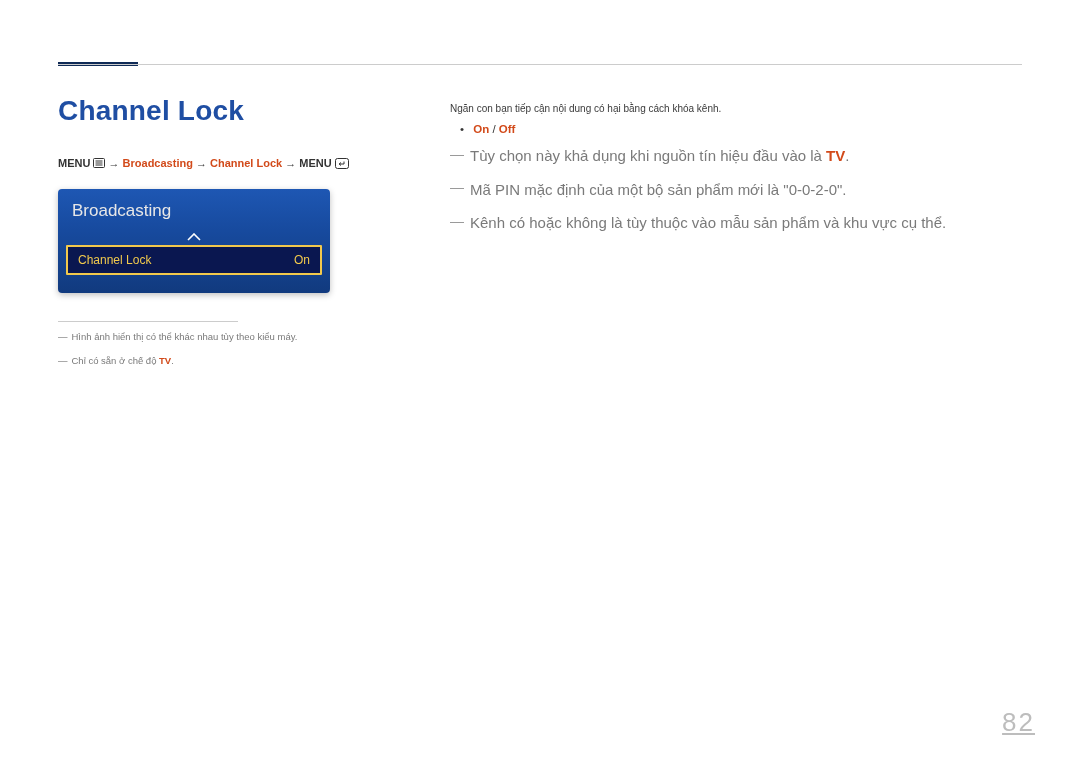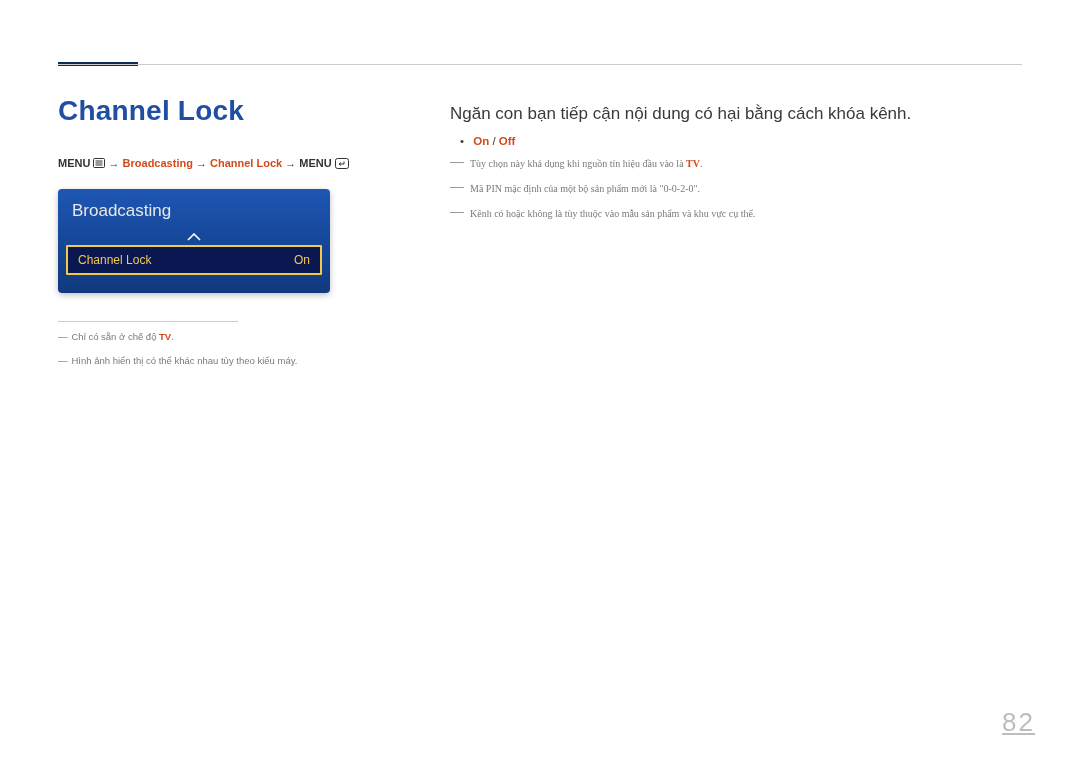--- a/index.html
+++ b/index.html
@@ -100,37 +100,36 @@
   .footnote .dash { margin-right: 4px; }
   .footnote .tv { color: #d24a1a; font-weight: bold; }
 
   .right-col {
     position: absolute;
     top: 100px;
     left: 450px;
     right: 58px;
   }
   .body-text {
-    font-size: 17px;
+    font-size: 10px;
     color: #3a3a3a;
     line-height: 1.7;
   }
   .bullet-line {
     font-size: 11.5px;
     margin-top: 6px;
   }
   .bullet-line .dot { margin: 0 6px 0 10px; }
   .bullet-line .on  { color: #d24a1a; font-weight: bold; }
   .bullet-line .off { color: #d24a1a; font-weight: bold; }
   .note-line {
-    font-size: 10px;
+    font-size: 15px;
     color: #7a7a7a;
     margin-top: 8px;
     line-height: 1.7;
-    font-family: Liberation Serif, serif;
   }
   .note-line .longdash {
     display: inline-block;
     width: 14px;
     height: 1px;
     background: #9a9a9a;
     vertical-align: middle;
     margin-right: 6px;
     position: relative;
     top: -2px;
@@ -192,24 +191,24 @@
       </div>
       <div class="osd-row">
         <span class="osd-row-label">Channel Lock</span>
         <span class="osd-row-value">On</span>
       </div>
     </div>
 
     <div class="footnotes">
       <div class="footnote-divider"></div>
       <div class="footnote">
+        <span class="dash">―</span><span>Hình ảnh hiển thị có thể khác nhau tùy theo kiểu máy.</span>
+      </div>
+      <div class="footnote">
         <span class="dash">―</span><span>Chỉ có sẵn ở chế độ </span><span class="tv">TV</span><span>.</span>
-      </div>
-      <div class="footnote">
-        <span class="dash">―</span><span>Hình ảnh hiển thị có thể khác nhau tùy theo kiểu máy.</span>
       </div>
     </div>
   </div>
 
   <div class="right-col">
     <div class="body-text">Ngăn con bạn tiếp cận nội dung có hại bằng cách khóa kênh.</div>
     <div class="bullet-line">
       <span class="dot">•</span>
       <span class="on">On</span><span> / </span><span class="off">Off</span>
     </div>

